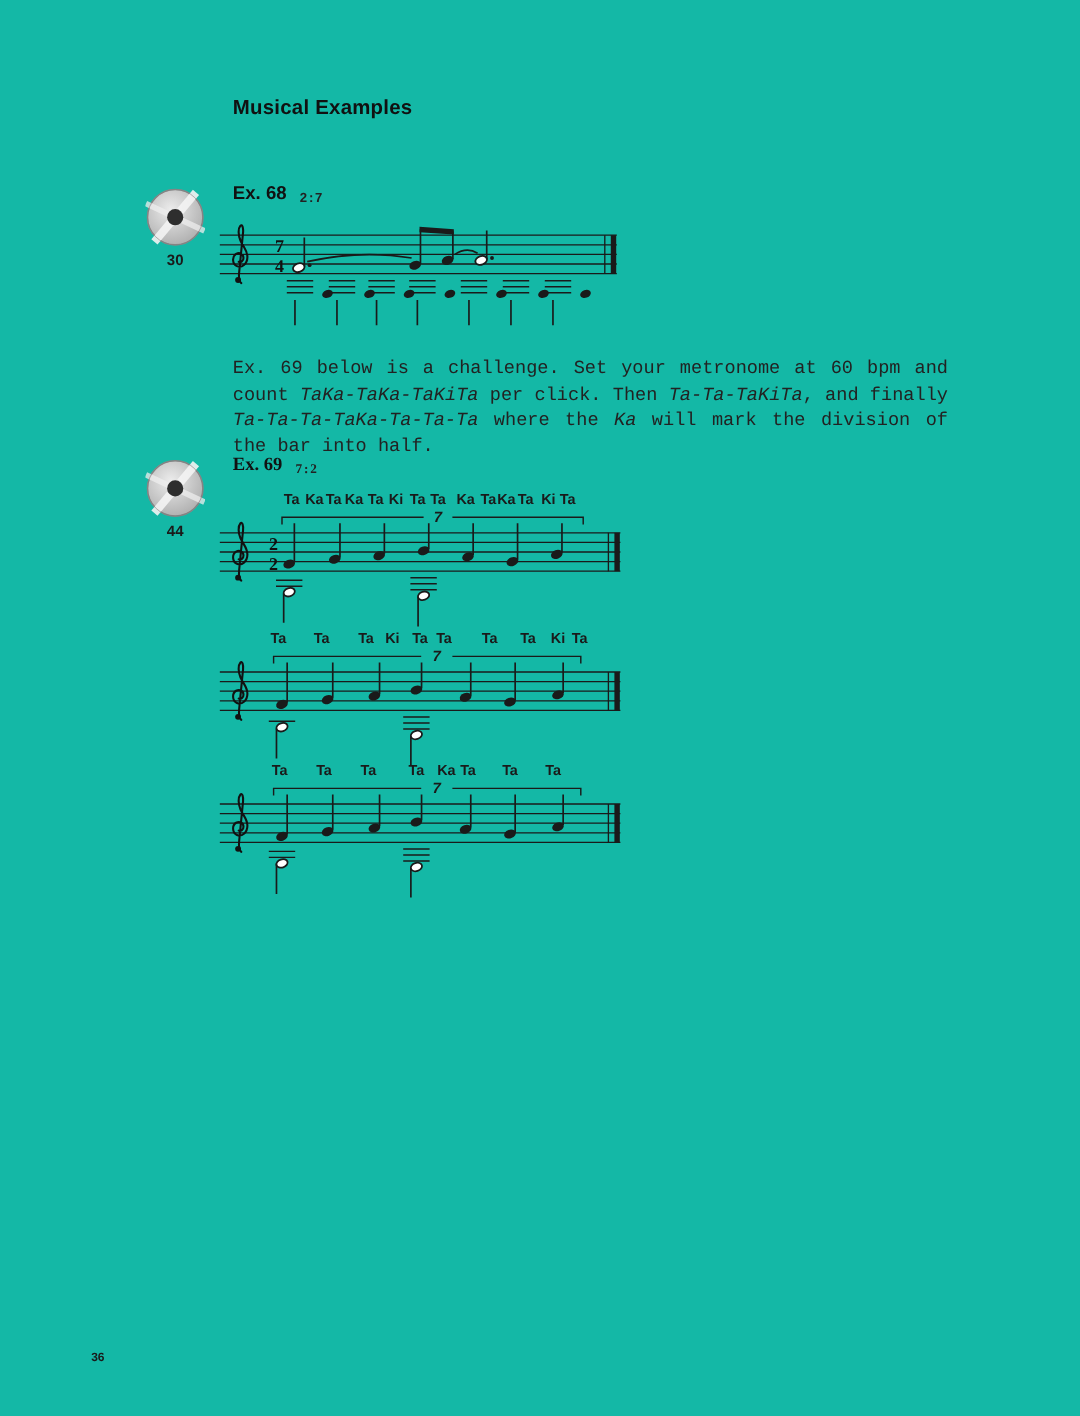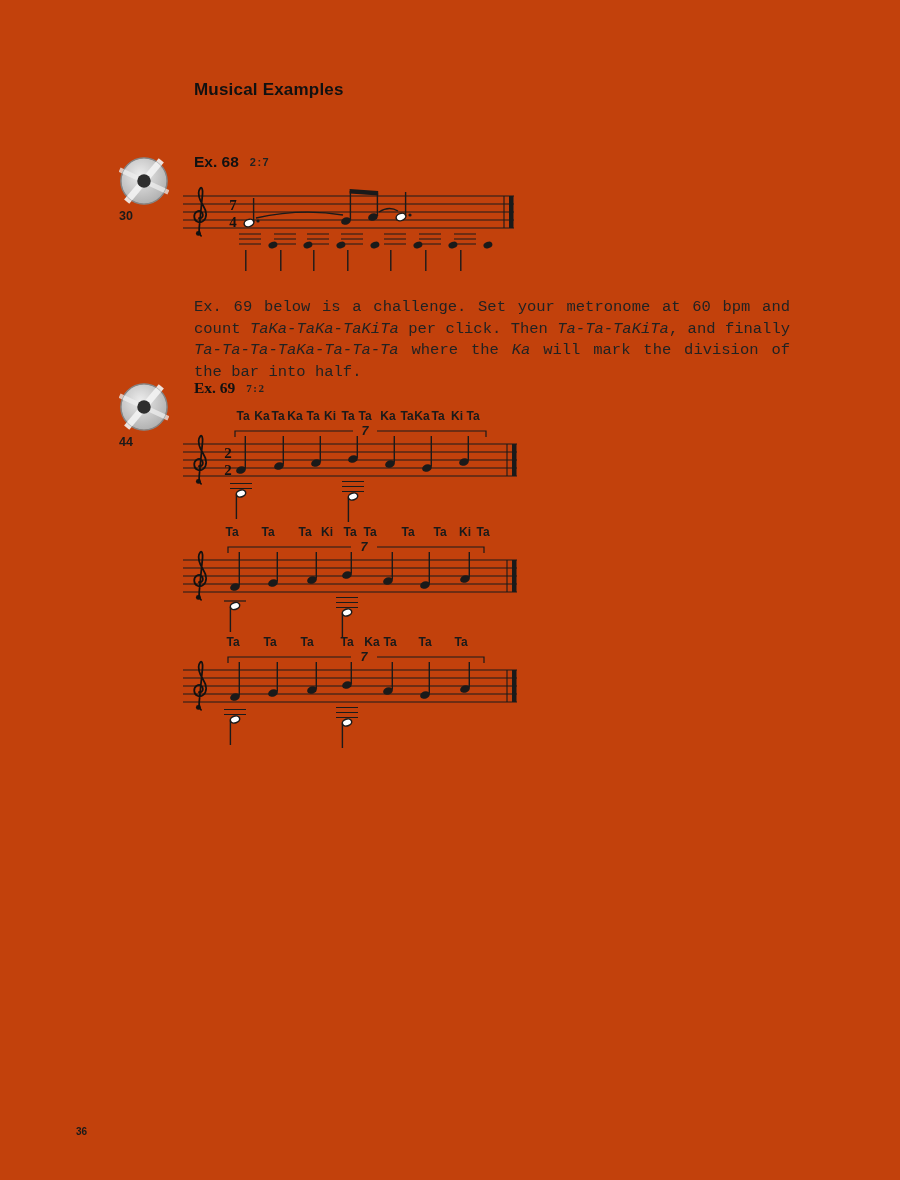--- a/index.html
+++ b/index.html
@@ -1,39 +1,39 @@
 <!DOCTYPE html>
 <html><head>
 <meta charset="utf-8">
 <style>
   * { margin:0; padding:0; box-sizing:border-box; }
   html,body { background:#ffffff; }
   .page {
-    position:relative; width:900px; height:1180px; background:#c2410c;
+    position:relative; width:900px; height:1180px; background:#14b8a6;
     font-family:"Liberation Sans", sans-serif; color:#1a1a1a; overflow:hidden;
   }
   .abs { position:absolute; }
   .heading {
     left:194px; top:80px; font-size:17px; font-weight:700; color:#111;
     letter-spacing:0.2px; font-family:"Liberation Sans", sans-serif;
   }
   .body-text {
     font-family:"Liberation Serif", serif; font-size:15.5px; line-height:21.5px;
     color:#222;
   }
   .intro { left:194px; top:112px; width:640px; }
   .para { left:194px; top:297px; width:596px; text-align:justify;font-family:Liberation Mono, monospace; }
   .closing { left:194px; top:772px; width:600px; text-align:justify; font-style:italic; }
   .it { font-style:italic; }
-  .ex-row { display:flex; align-items:center; gap:11px; }
+  .ex-row { display:flex; align-items:flex-end; gap:11px; }
   .ex-label { font-size:15.5px; font-weight:700; color:#111; }
   .ex-ratio { font-size:11px; font-weight:600; letter-spacing:1.5px; color:#222; }
   .ex68-row { left:194px; top:153px; }
   .ex69-row { left:194px; top:379px;font-family:Liberation Serif, serif; }
-  .cd-badge { width:54px; }
+  .cd-badge { width:54px; text-align:center; }
   .cd30 { left:119px; top:156px; }
   .cd31 { left:119px; top:382px; }
   .cd-num { font-size:12.5px; font-weight:700; color:#1a1a1a; margin-top:-1px; }
   .page-num { left:76px; top:1126px; font-size:10px; font-weight:700; color:#1a1a1a; }
   svg text { font-family:"Liberation Sans", sans-serif; }
   .syl { font-size:12px; font-weight:600; fill:#1a1a1a; text-anchor:middle; }
   .tuplet { font-size:12.5px; font-weight:600; font-style:italic; fill:#1a1a1a; text-anchor:middle; }
   .tsig { font-family:"Liberation Serif", serif; font-size:15px; font-weight:700; fill:#111; text-anchor:middle; }
   .sline { stroke:#1a1a1a; stroke-width:1.1; }
   .ln { stroke:#1a1a1a; stroke-width:1.2; fill:none; }

